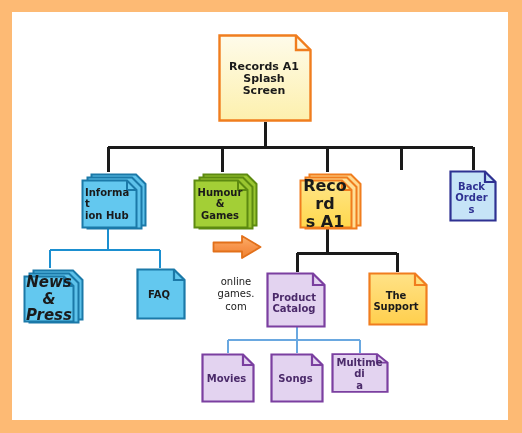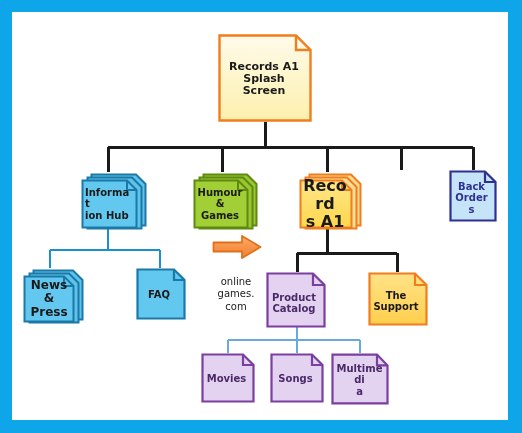--- a/index.html
+++ b/index.html
@@ -4,21 +4,21 @@
 <style>
   html, body {
     margin: 0;
     padding: 0;
     background: #f0f0f0;
   }
   #root-canvas {
     position: relative;
     width: 522px;
     height: 433px;
-    background: #0ea5e9;
+    background: #fdba74;
     overflow: hidden;
     font-family: "DejaVu Sans", "Liberation Sans", sans-serif;
   }
   #paper {
     position: absolute;
     left: 12px;
     top: 12px;
     width: 496px;
     height: 408px;
     background: #ffffff;
@@ -213,21 +213,21 @@
 
     <div class="node" style="left:22px; top:268px; width:66px; height:56px;">
       <div class="page">
         <svg viewBox="0 0 66 56" preserveAspectRatio="none" xmlns="http://www.w3.org/2000/svg">
           <path d="M11.5,2.5 H51 L60.5,12 V51.5 H11.5 Z" fill="#5ec2ea" stroke="#1b79a8" stroke-width="2"></path>
           <path d="M7.5,5.5 H47 L56.5,15 V54.5 H7.5 Z" fill="#5ec2ea" stroke="#1b79a8" stroke-width="2"></path>
           <path d="M2.5,8.5 H42 L51.5,18 V53.5 H2.5 Z" fill="#63c8ef" stroke="#1b79a8" stroke-width="2"></path>
           <path d="M42,8.5 V18 H51.5" fill="none" stroke="#1b79a8" stroke-width="2"></path>
         </svg>
       </div>
-      <div class="node-label" style="color:#1a1a1a; font-size:12px; padding:8px 16px 2px 4px;">
+      <div class="node-label" style="color:#1a1a1a; font-size:15px; padding:8px 16px 2px 4px;font-style:italic;">
         <span>News &amp;
 Press</span>
       </div>
     </div>
 
     <div class="node" style="left:136px; top:268px; width:50px; height:52px;">
       <div class="page">
         <svg viewBox="0 0 50 52" preserveAspectRatio="none" xmlns="http://www.w3.org/2000/svg">
           <path d="M1.5,1.5 H38 L48.5,12 V50.5 H1.5 Z" fill="#63c8ef" stroke="#1b79a8" stroke-width="2.2"></path>
           <path d="M38,1.5 V12 H48.5" fill="none" stroke="#1b79a8" stroke-width="2.2"></path>
@@ -287,21 +287,21 @@
         <svg viewBox="0 0 54 50" preserveAspectRatio="none" xmlns="http://www.w3.org/2000/svg">
           <path d="M1.5,1.5 H42 L52.5,12 V48.5 H1.5 Z" fill="#e3d3f0" stroke="#7b3fa0" stroke-width="2.2"></path>
           <path d="M42,1.5 V12 H52.5" fill="none" stroke="#7b3fa0" stroke-width="2.2"></path>
         </svg>
       </div>
       <div class="node-label" style="color:#4b2a6a; font-size:10px; padding:2px 5px 0 2px;">
         <span>Songs</span>
       </div>
     </div>
 
-    <div class="node" style="left:331px; top:353px; width:58px; height:52px;">
+    <div class="node" style="left:331px; top:353px; width:58px; height:40px;">
       <div class="page">
         <svg viewBox="0 0 58 50" preserveAspectRatio="none" xmlns="http://www.w3.org/2000/svg">
           <path d="M1.5,1.5 H46 L56.5,12 V48.5 H1.5 Z" fill="#e3d3f0" stroke="#7b3fa0" stroke-width="2.2"></path>
           <path d="M46,1.5 V12 H56.5" fill="none" stroke="#7b3fa0" stroke-width="2.2"></path>
         </svg>
       </div>
       <div class="node-label" style="color:#4b2a6a; font-size:10px; padding:2px 4px 0 3px;">
         <span>Multimedi
 a</span>
       </div>

